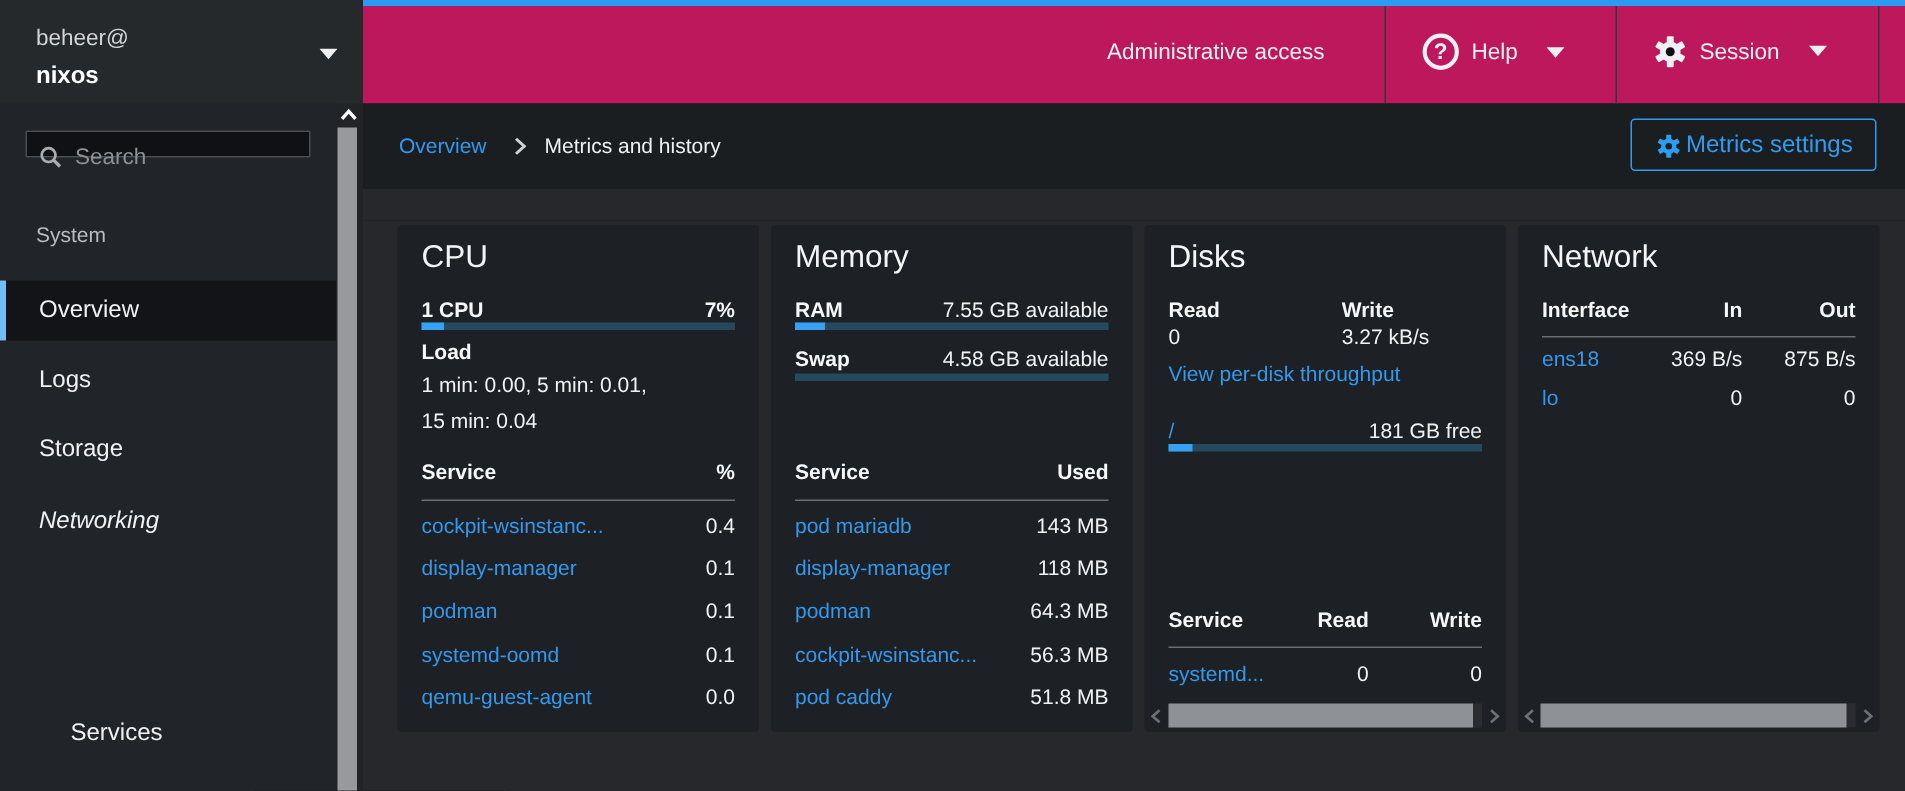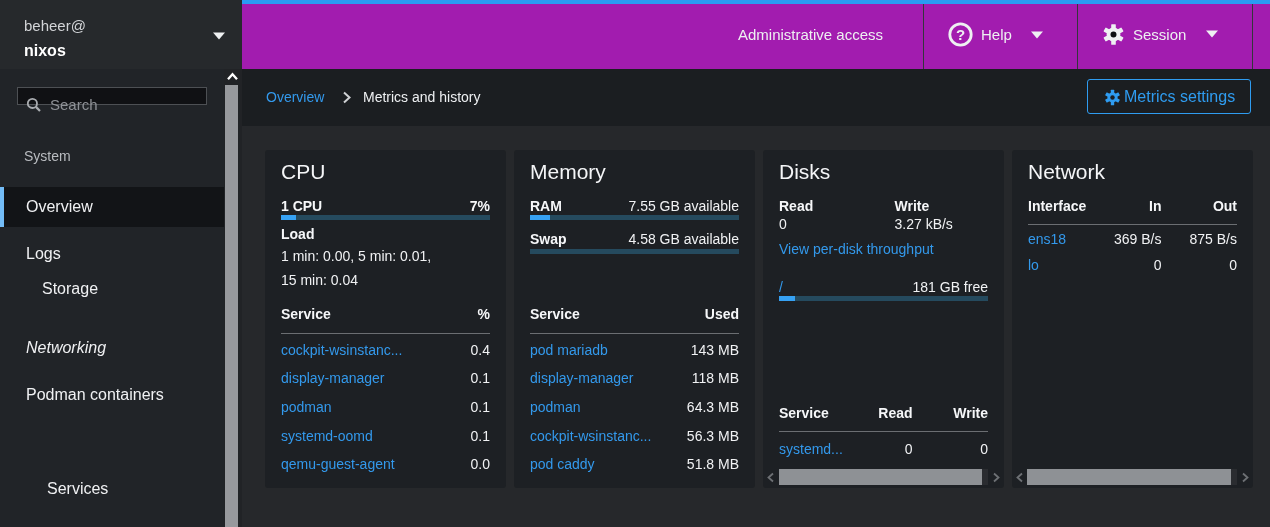--- a/index.html
+++ b/index.html
@@ -1,20 +1,20 @@
 <!DOCTYPE html>
 <html><head>
 <meta charset="utf-8">
 <style>
 * { margin:0; padding:0; box-sizing:border-box; }
 html,body { width:1270px; height:527px; overflow:hidden; background:#15171b;
   font-family:"Liberation Sans", sans-serif; }
 .abs { position:absolute; }
 
-#masthead { position:absolute; left:242px; top:0; width:1028px; height:69px; background:#a21caf; border-top:4px solid #2b9af3; }
+#masthead { position:absolute; left:242px; top:0; width:1028px; height:69px; background:#be185d; border-top:4px solid #2b9af3; }
 #masthead .txt { position:absolute; font-size:15px; line-height:20px; color:#eef0f2; top:21px; }
 .mdiv { position:absolute; top:0; bottom:0; width:1px; background:#33363a; }
 
 #sidebar { position:absolute; left:0; top:0; width:242px; height:527px; background:#212428; }
 #sbhead { position:absolute; left:0; top:0; width:242px; height:69px; background:#26292c; }
 #sbhead .l1 { position:absolute; left:24px; top:16px; font-size:15px; line-height:20px; color:#d2d4d7; }
 #sbhead .l2 { position:absolute; left:24px; top:40px; font-size:16px; line-height:21px; font-weight:bold; color:#ffffff; }
 #search { position:absolute; left:17px; top:87px; width:190px; height:18px; background:#101114; border:1px solid #4d5054; }
 #search .ph { position:absolute; left:32px; top:7px; font-size:15px; line-height:20px; color:#8e9196; }
 #syslabel { position:absolute; left:24px; top:147px; font-size:14px; line-height:18px; color:#b9bcc0; }
@@ -61,23 +61,22 @@
   <div id="search">
     <svg class="abs" style="left:8px; top:9px;" width="16" height="16" viewBox="0 0 16 16">
         <circle cx="6.4" cy="6.4" r="4.6" fill="none" stroke="#aaadb1" stroke-width="1.8"></circle>
         <line x1="9.9" y1="9.9" x2="14" y2="14" stroke="#aaadb1" stroke-width="2.2"></line>
       </svg>
     <div class="ph">Search</div>
   </div>
   <div id="syslabel">System</div>
   <div class="nav sel" style="top:187px;">Overview</div>
   <div class="nav" style="top:234px;">Logs</div>
-  <div class="nav" style="top:269px;margin-left:16px;">Storage</div>
+  <div class="nav" style="top:280px;">Storage</div>
   <div class="nav" style="top:328px;font-style:italic;">Networking</div>
-  <div class="nav" style="top:375px;">Podman containers</div>
   <div class="nav" style="top:469px;padding-left:47px;">Services</div>
   <div id="sbscroll"></div>
   <div id="sbthumb"></div>
   <svg class="abs" style="left:227px; top:72px;" width="11" height="9">
       <polyline points="1,7.2 5.5,2.2 10,7.2" fill="none" stroke="#ffffff" stroke-width="2.3"></polyline>
     </svg>
 </div>
 
 <div id="masthead">
   <div class="txt" style="left:496px;">Administrative access</div>

